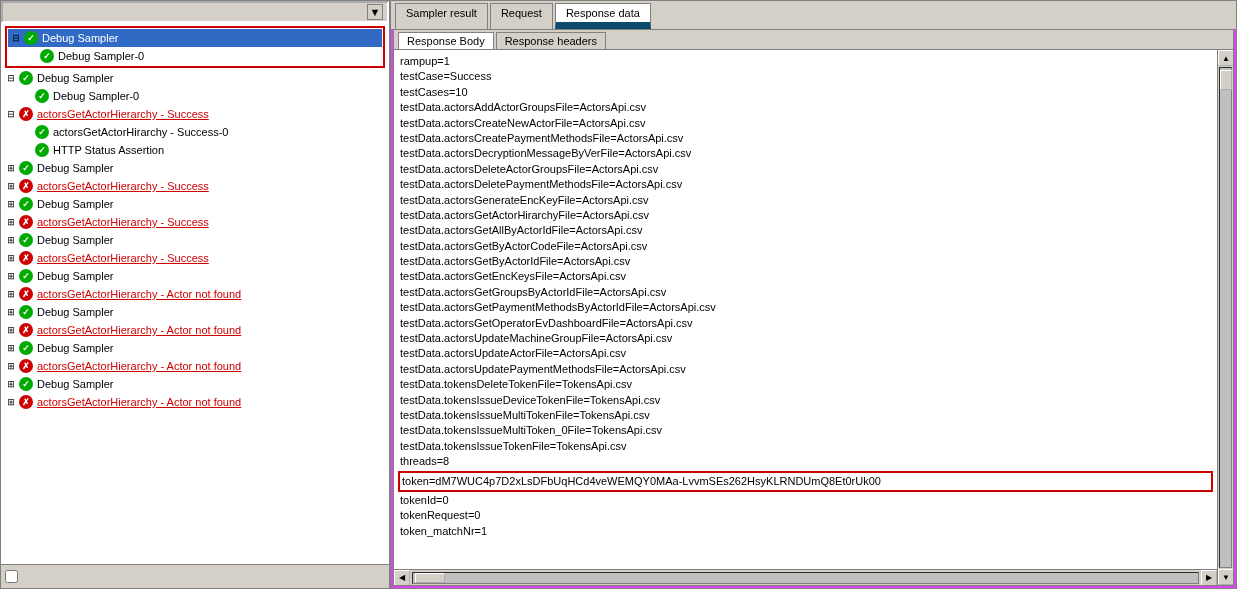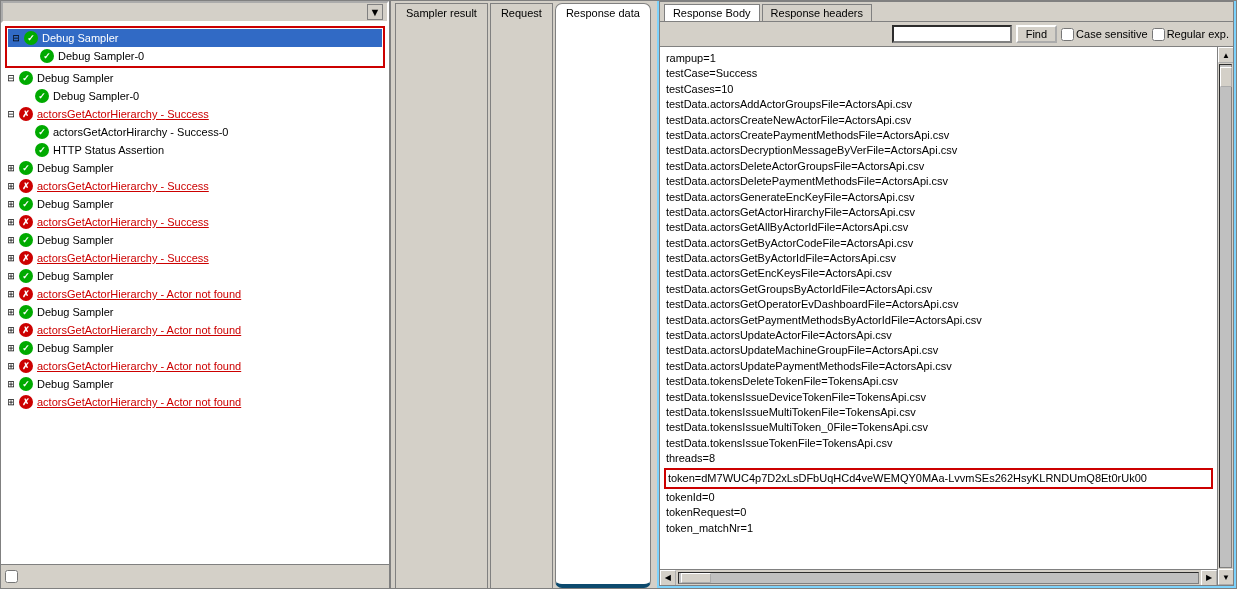--- a/index.html
+++ b/index.html
@@ -27,25 +27,25 @@
     .icon-green { background: #00aa00; color: white; }
     .icon-red { background: #cc0000; color: white; }
 
     .item-label { color: #000000; font-size: 11px; padding-left: 2px; }
     .item-label.red-text { color: #cc0000; text-decoration: underline; }
 
     .bottom-bar { height: 24px; background: #d4d0c8; display: flex; align-items: center; padding: 2px 4px; border-top: 1px solid #808080; }
     .checkbox-label { display: flex; align-items: center; gap: 4px; font-size: 11px; }
 
     
-    .right-panel { flex: 1; display: flex; flex-direction: row; background: #7dd3fc; }
+    .right-panel { flex: 1; display: flex; flex-direction: column; background: #d946ef; }
 
     .tabs-bar { display: flex; background: #d4d0c8; padding: 2px 4px 0 4px; gap: 0; }
     .tab { padding: 3px 10px; border: 1px solid #808080; border-bottom: none; background: #d4d0c8; cursor: pointer; font-size: 11px; margin-right: 2px; }
-    .tab.active { background: #ffffff; border-bottom: 4px solid #0c4a6e; z-index: 1; border-radius: 7px; }
+    .tab.active { background: #ffffff; border-bottom: 7px solid #0c4a6e; z-index: 1; }
 
     .tab-content-area { flex: 1; display: flex; flex-direction: column; background: #ffffff; border: 1px solid #808080; margin: 0 2px 2px 2px; }
 
     .sub-tabs-bar { display: flex; background: #d4d0c8; padding: 2px 4px 0 4px; gap: 0; border-bottom: 1px solid #808080; }
     .sub-tab { padding: 2px 8px; border: 1px solid #808080; border-bottom: none; background: #d4d0c8; cursor: pointer; font-size: 11px; margin-right: 2px; }
     .sub-tab.active { background: #ffffff; }
 
     .find-bar { display: flex; align-items: center; padding: 3px 4px; background: #d4d0c8; border-bottom: 1px solid #808080; justify-content: flex-end; gap: 4px; }
     .find-input { width: 120px; height: 18px; border: 2px inset #808080; padding: 0 2px; font-size: 11px; }
     .find-btn { padding: 1px 8px; background: #d4d0c8; border: 2px outset #ffffff; font-size: 11px; cursor: pointer; }
@@ -211,56 +211,44 @@
       <div class="tab active">Response data</div>
     </div>
 
     <div class="tab-content-area">
 
       <div class="sub-tabs-bar">
         <div class="sub-tab active">Response Body</div>
         <div class="sub-tab">Response headers</div>
       </div>
 
-      <div class="find-bar">
-        <input type="text" class="find-input" placeholder="" style="">
-        <button class="find-btn">Find</button>
-        <label class="find-checkbox">
-          <input type="checkbox" style="">
-          <span>Case sensitive</span>
-        </label>
-        <label class="find-checkbox">
-          <input type="checkbox" style="">
-          <span>Regular exp.</span>
-        </label>
-      </div>
 
       <div class="body-with-scroll">
         <div class="body-main">
           <div class="response-body" id="response-body">
           <span class="normal-line">rampup=1</span>
               <span class="normal-line">testCase=Success</span>
               <span class="normal-line">testCases=10</span>
               <span class="normal-line">testData.actorsAddActorGroupsFile=ActorsApi.csv</span>
               <span class="normal-line">testData.actorsCreateNewActorFile=ActorsApi.csv</span>
               <span class="normal-line">testData.actorsCreatePaymentMethodsFile=ActorsApi.csv</span>
               <span class="normal-line">testData.actorsDecryptionMessageByVerFile=ActorsApi.csv</span>
               <span class="normal-line">testData.actorsDeleteActorGroupsFile=ActorsApi.csv</span>
               <span class="normal-line">testData.actorsDeletePaymentMethodsFile=ActorsApi.csv</span>
               <span class="normal-line">testData.actorsGenerateEncKeyFile=ActorsApi.csv</span>
               <span class="normal-line">testData.actorsGetActorHirarchyFile=ActorsApi.csv</span>
               <span class="normal-line">testData.actorsGetAllByActorIdFile=ActorsApi.csv</span>
               <span class="normal-line">testData.actorsGetByActorCodeFile=ActorsApi.csv</span>
               <span class="normal-line">testData.actorsGetByActorIdFile=ActorsApi.csv</span>
               <span class="normal-line">testData.actorsGetEncKeysFile=ActorsApi.csv</span>
               <span class="normal-line">testData.actorsGetGroupsByActorIdFile=ActorsApi.csv</span>
+              <span class="normal-line">testData.actorsGetPaymentMethodsByActorIdFile=ActorsApi.csv</span>
               <span class="normal-line">testData.actorsGetOperatorEvDashboardFile=ActorsApi.csv</span>
-              <span class="normal-line">testData.actorsGetPaymentMethodsByActorIdFile=ActorsApi.csv</span>
+              <span class="normal-line">testData.actorsUpdateMachineGroupFile=ActorsApi.csv</span>
               <span class="normal-line">testData.actorsUpdateActorFile=ActorsApi.csv</span>
-              <span class="normal-line">testData.actorsUpdateMachineGroupFile=ActorsApi.csv</span>
               <span class="normal-line">testData.actorsUpdatePaymentMethodsFile=ActorsApi.csv</span>
               <span class="normal-line">testData.tokensDeleteTokenFile=TokensApi.csv</span>
               <span class="normal-line">testData.tokensIssueDeviceTokenFile=TokensApi.csv</span>
               <span class="normal-line">testData.tokensIssueMultiTokenFile=TokensApi.csv</span>
               <span class="normal-line">testData.tokensIssueMultiToken_0File=TokensApi.csv</span>
               <span class="normal-line">testData.tokensIssueTokenFile=TokensApi.csv</span>
               <span class="normal-line">threads=8</span>
               <span class="highlighted-line">token=dM7WUC4p7D2xLsDFbUqHCd4veWEMQY0MAa-LvvmSEs262HsyKLRNDUmQ8Et0rUk00</span>
               <span class="normal-line">tokenId=0</span>
               <span class="normal-line">tokenRequest=0</span>

